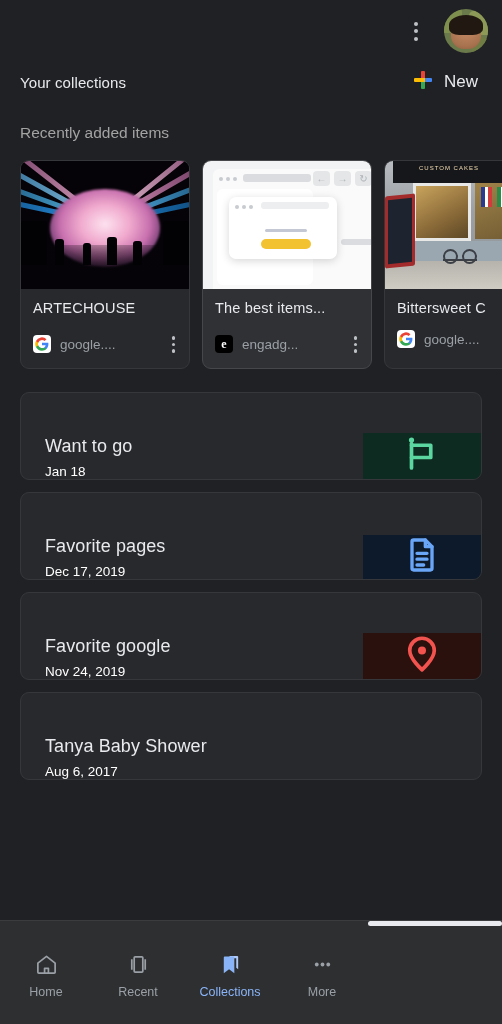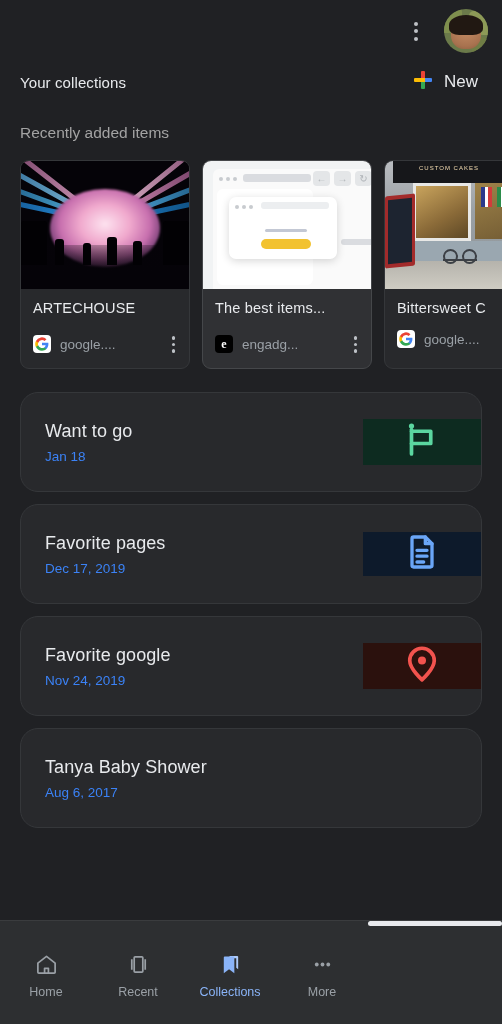--- a/index.html
+++ b/index.html
@@ -132,26 +132,26 @@
     border-bottom:2px solid #3c4046; }
   .store-bike::before, .store-bike::after {
     content:""; position:absolute; bottom:-5px; width:11px; height:11px;
     border:2px solid #3c4046; border-radius:50%;
   }
   .store-bike::before { left:0; } .store-bike::after { right:0; }
 
   
   .collections { padding: 0 20px; margin-top: 22px; display: flex; flex-direction: column; gap: 12px; }
   .coll-row {
-    height: 100px; background: #28292c; border: 1px solid #35373a; border-radius: 18px;
-    display: flex; align-items: center; overflow: hidden; cursor: pointer;
+    height: 88px; background: #28292c; border: 1px solid #35373a; border-radius: 9px;
+    display: flex; align-items: flex-end; overflow: hidden; cursor: pointer;
   }
   .coll-text { flex: 1; display: flex; flex-direction: column; justify-content: center; padding-left: 24px; }
   .coll-name { font-size: 18px; color: #e8eaed; font-weight: 500; letter-spacing: .1px; }
-  .coll-date { font-size: 13.5px; color: #3b82f6; margin-top: 7px; }
+  .coll-date { font-size: 13.5px; color: #ffffff; margin-top: 7px; }
   .coll-tile { width: 118px; display: flex; align-items: center; justify-content: center; position: relative; overflow:hidden; }
 
   
   .ph-sky { position:absolute; inset:0; background: linear-gradient(180deg,#6f8a45 0%, #8aa55a 35%, #b9b4ad 62%, #cfcad2 100%); }
   .ph-tree { position:absolute; border-radius:50%; background:#4e6b30; opacity:.95; }
   .ph-aisle { position:absolute; left:44%; top:46%; width:22px; height:42px;
     background:#e7e4ea; transform: perspective(40px) rotateX(22deg); }
   .ph-chairs { position:absolute; bottom:0; height:34px; background:
     repeating-linear-gradient(90deg,#e9e6ee 0 6px,#c8c3d2 6px 8px); }
   .ph-arch { position:absolute; left:50%; top:34%; transform:translateX(-50%);

